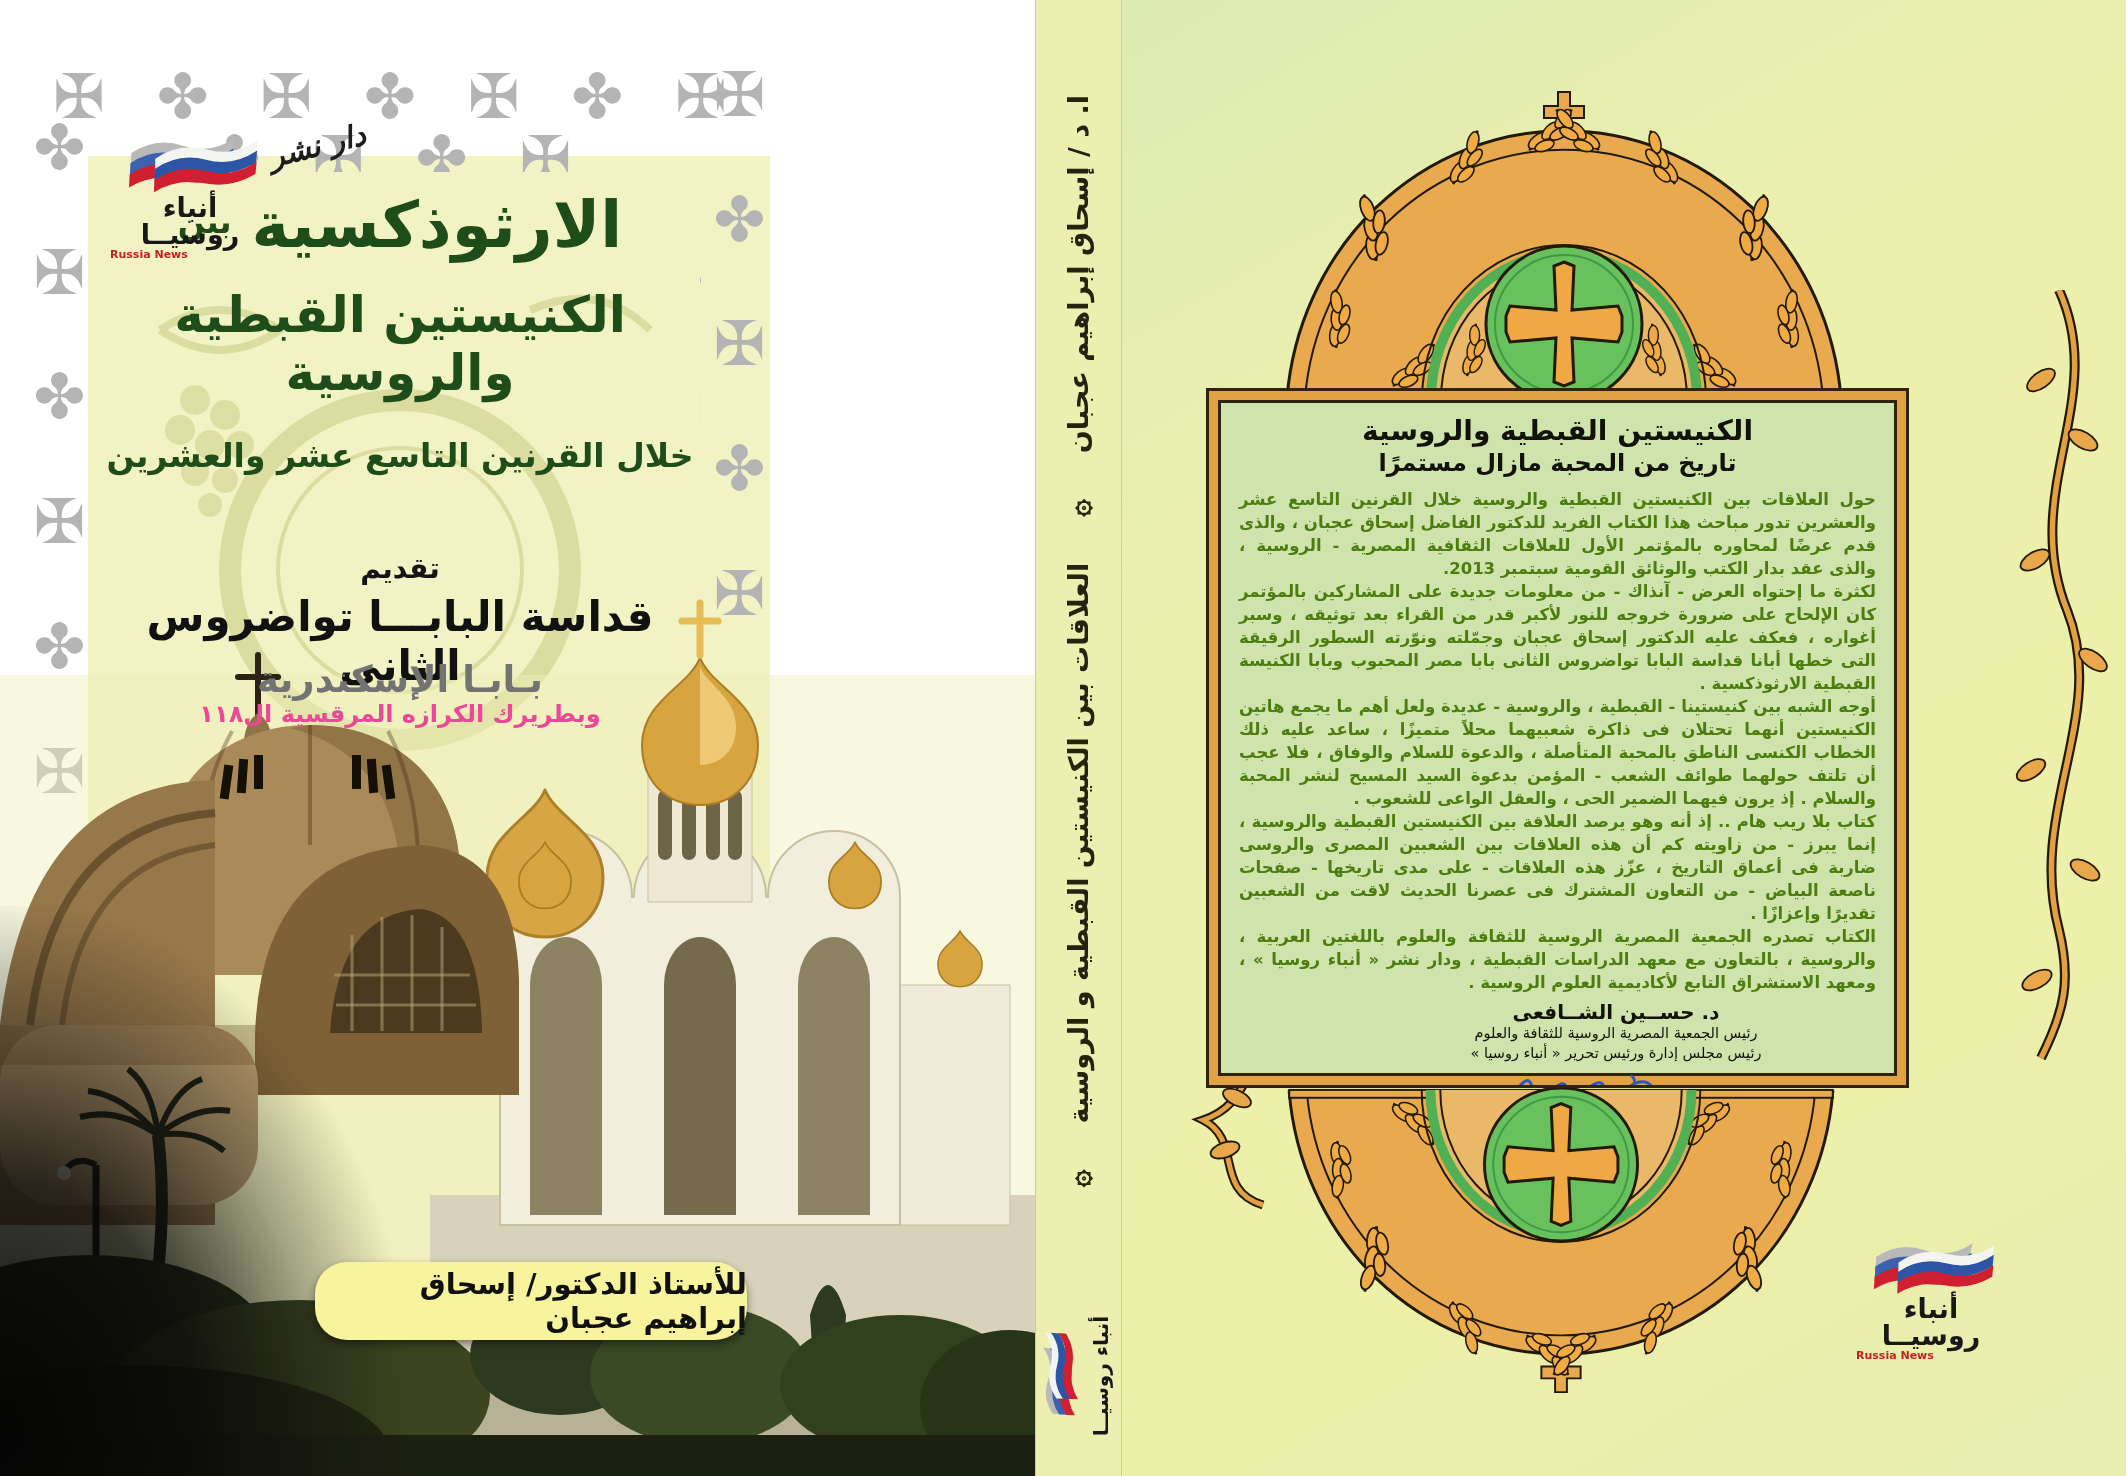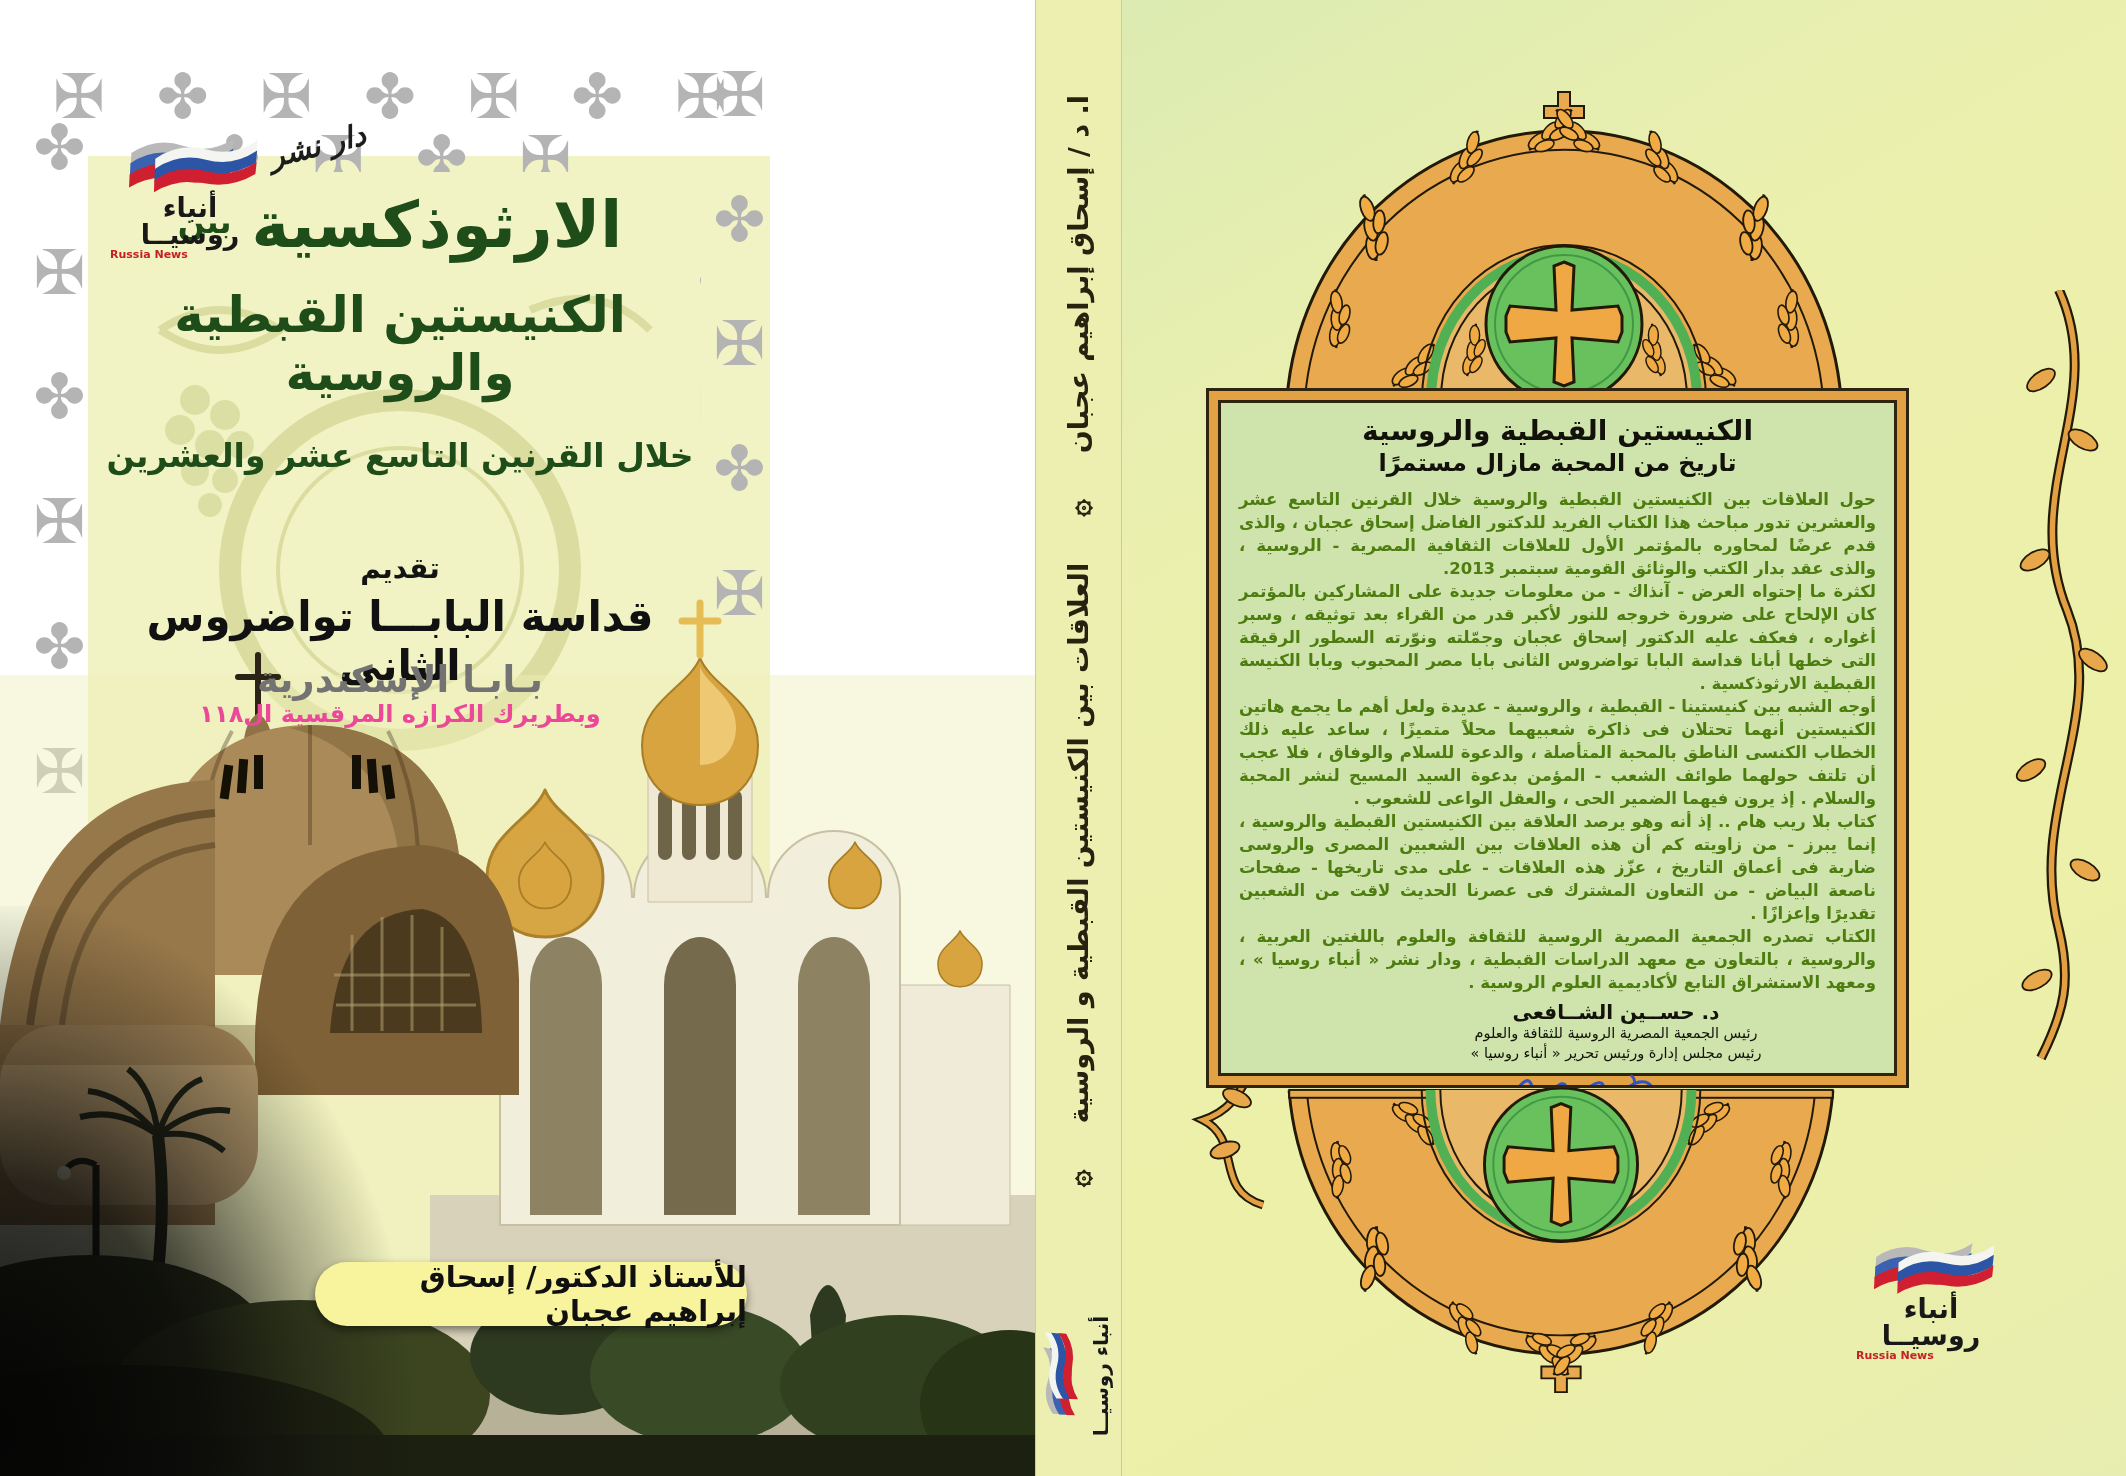--- a/index.html
+++ b/index.html
@@ -38,21 +38,21 @@
   .logo-ar{font-size:27px;font-weight:bold;color:#181818;line-height:1;margin-top:-6px;}
   .logo-en{font-size:11px;color:#c22222;font-weight:bold;text-align:left;line-height:1;margin-top:1px;}
   .logo-front{left:110px;top:138px;width:160px;}
   .publisher-script{position:absolute;left:268px;top:128px;z-index:4;font-size:30px;
       font-weight:bold;color:#1c1c1c;transform:rotate(-14deg);direction:rtl;font-style:italic;}
 
   .photo{position:absolute;left:0;top:555px;width:1035px;height:921px;z-index:2;}
   .black-fade{position:absolute;left:-60px;bottom:-70px;width:470px;height:640px;z-index:3;
       background:radial-gradient(ellipse at 12% 82%, rgba(3,3,3,.96) 0%, rgba(8,8,8,.8) 34%,
                  rgba(15,15,15,.35) 55%, rgba(20,20,20,0) 72%);}
-  .author-banner{position:absolute;left:315px;top:1262px;width:432px;height:64px;z-index:5;
+  .author-banner{position:absolute;left:315px;top:1262px;width:432px;height:78px;z-index:5;
       background:#f8f49e;border-radius:32px;display:flex;align-items:center;justify-content:center;
       font-size:29px;font-weight:bold;color:#101010;direction:rtl;
       box-shadow:0 4px 8px rgba(0,0,0,.45);}
 
   
   .spine{position:absolute;left:1035px;top:0;width:85px;height:1476px;background:#ecefb0;
          border-left:1px solid rgba(0,0,0,.14);border-right:1px solid rgba(0,0,0,.14);z-index:6;}
   .spine-rot{position:absolute;top:0;left:0;width:1476px;height:85px;
       transform:rotate(-90deg) translateX(-1476px);transform-origin:0 0;
       display:flex;flex-direction:row;direction:rtl;align-items:center;

